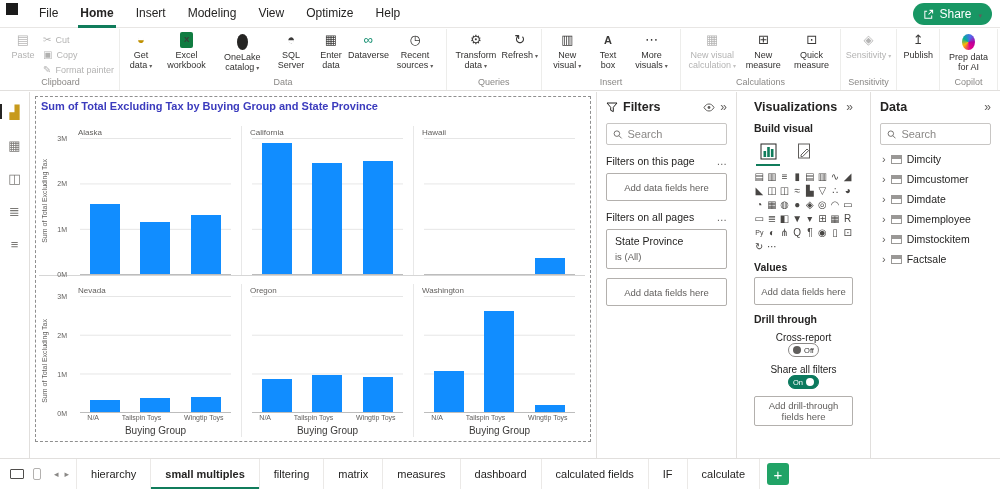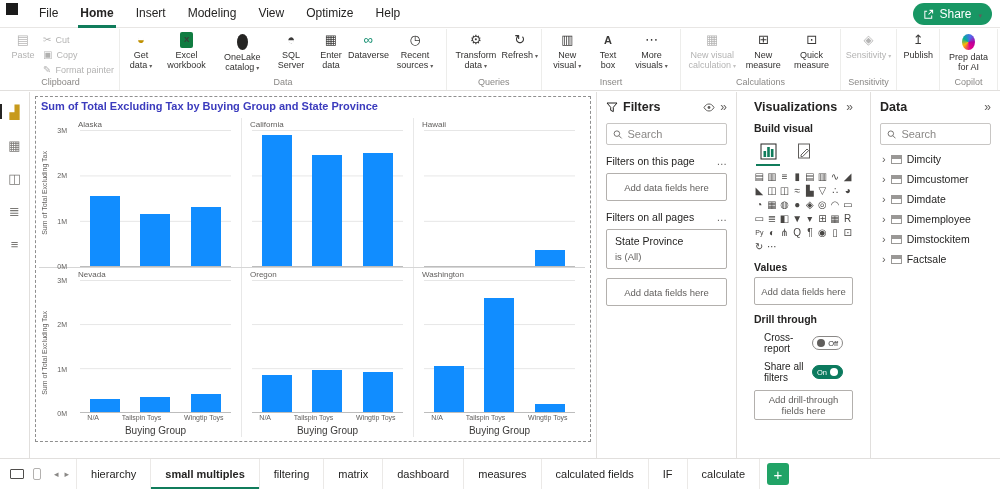--- a/index.html
+++ b/index.html
@@ -42,21 +42,21 @@
   .main { position:absolute; top:92px; bottom:31px; left:0; right:0; display:flex; background:#fff; }
   .side-rail { width:30px; border-right:1px solid #e1dfdd; display:flex; flex-direction:column; align-items:center; padding-top:10px; gap:13px; }
   .rail-icon { font-size:13px; color:#7a7875; width:22px; height:20px; display:flex; align-items:center; justify-content:center; position:relative; }
   .rail-icon.active { color:#c79a1c; }
   .rail-icon.active::before { content:""; position:absolute; left:-4px; top:2px; width:2px; height:15px; background:#252423; }
 
   .canvas { flex:1; position:relative; background:#fff; }
   .visual { position:absolute; left:5px; top:4px; width:556px; height:346px; border:1px dashed #8f8f8f; background:#fff; padding:3px 5px; }
   .visual-title { font-size:11px; font-weight:bold; color:#3b3bbd; height:16px; white-space:nowrap; overflow:hidden; }
   .sm-grid { position:absolute; top:21px; left:3px; right:5px; bottom:4px; display:flex; flex-direction:column; }
-  .sm-row { display:flex; }
+  .sm-row { display:flex;margin-top:8px; }
   .sm-row.top { height:150px; border-bottom:1px solid #d6d6d6; }
   .sm-row.bottom { flex:1; }
   .ylab { width:11px; position:relative; display:flex; }
   .ylab span { writing-mode:vertical-rl; transform:rotate(180deg); font-size:7px; color:#605e5c; margin:auto; white-space:nowrap; }
   .yaxis { width:20px; display:flex; flex-direction:column; justify-content:space-between; align-items:flex-end; font-size:7px; color:#605e5c; padding:12px 3px 0 0; }
   .sm-row.bottom .yaxis { padding-bottom:23px; }
   .ytick { height:0; display:flex; align-items:center; }
   .sm-cell { flex:1; display:flex; flex-direction:column; min-width:0; }
   .sm-cell.divider { border-right:1px solid #e8e8e8; }
   .cell-title { font-size:8px; color:#605e5c; height:12px; padding:2px 0 0 8px; }
@@ -86,21 +86,21 @@
   .filter-card { border:1px solid #b3b0ad; border-radius:2px; padding:5px 8px 6px 8px; margin-bottom:9px; background:#fff; }
   .filter-card .fname { font-size:10.5px; color:#252423; }
   .filter-card .cond { font-size:9.5px; color:#605e5c; margin-top:4px; }
 
   .build-label, .sub-label { font-size:10.5px; font-weight:bold; margin:8px 0 4px 0; color:#252423; }
   .viz-tabs { display:flex; gap:12px; margin:2px 0 4px 2px; }
   .viz-tab { width:24px; height:28px; display:flex; align-items:center; justify-content:center; border-bottom:2px solid transparent; }
   .viz-tab.active { border-bottom-color:#107c5b; }
   .viz-grid { display:grid; grid-template-columns:repeat(8,1fr); gap:1px 2px; margin-bottom:4px; }
   .viz-icon { height:13px; display:flex; align-items:center; justify-content:center; font-size:10px; color:#484644; cursor:default; }
-  .toggle-row { display:flex; align-items:center; justify-content:flex-end; font-size:10px; color:#252423; margin:7px 10px; }
+  .toggle-row { display:flex; align-items:center; justify-content:flex-end; font-size:10px; color:#252423; margin:7px 16px;flex-direction:column; }
   .toggle { display:inline-flex; align-items:center; gap:3px; padding:0 4px; height:14px; border-radius:8px; font-size:7.5px; }
   .toggle .knob { width:8px; height:8px; border-radius:50%; }
   .toggle.off { background:#fff; border:1px solid #8a8886; color:#323130; }
   .toggle.off .knob { background:#605e5c; }
   .toggle.on { background:#0c7a5e; border:1px solid #0c7a5e; color:#fff; }
   .toggle.on .tstate { order:1; } .toggle.on .knob { order:2; background:#fff; }
 
   .field-list { margin-top:4px; }
   .field-row { display:flex; align-items:center; gap:5px; height:20px; font-size:10.5px; color:#252423; padding-left:2px; }
   .field-row .chev { color:#605e5c; font-size:11px; }
@@ -559,20 +559,20 @@
 <div class="pagebar">
   <span class="ic-monitor"></span>
   <span class="ic-phone"></span>
   <span class="chev-left"></span>
   <span class="chev-right"></span>
   <div class="page-tabs">
       <div class="page-tab">hierarchy</div>
       <div class="page-tab active">small multiples</div>
       <div class="page-tab">filtering</div>
       <div class="page-tab">matrix</div>
+      <div class="page-tab">measures</div>
       <div class="page-tab">dashboard</div>
-      <div class="page-tab">measures</div>
       <div class="page-tab">calculated fields</div>
       <div class="page-tab">IF</div>
       <div class="page-tab">calculate</div>
     </div>
   <div class="add-page">+</div>
 </div>
 
 </body></html>

